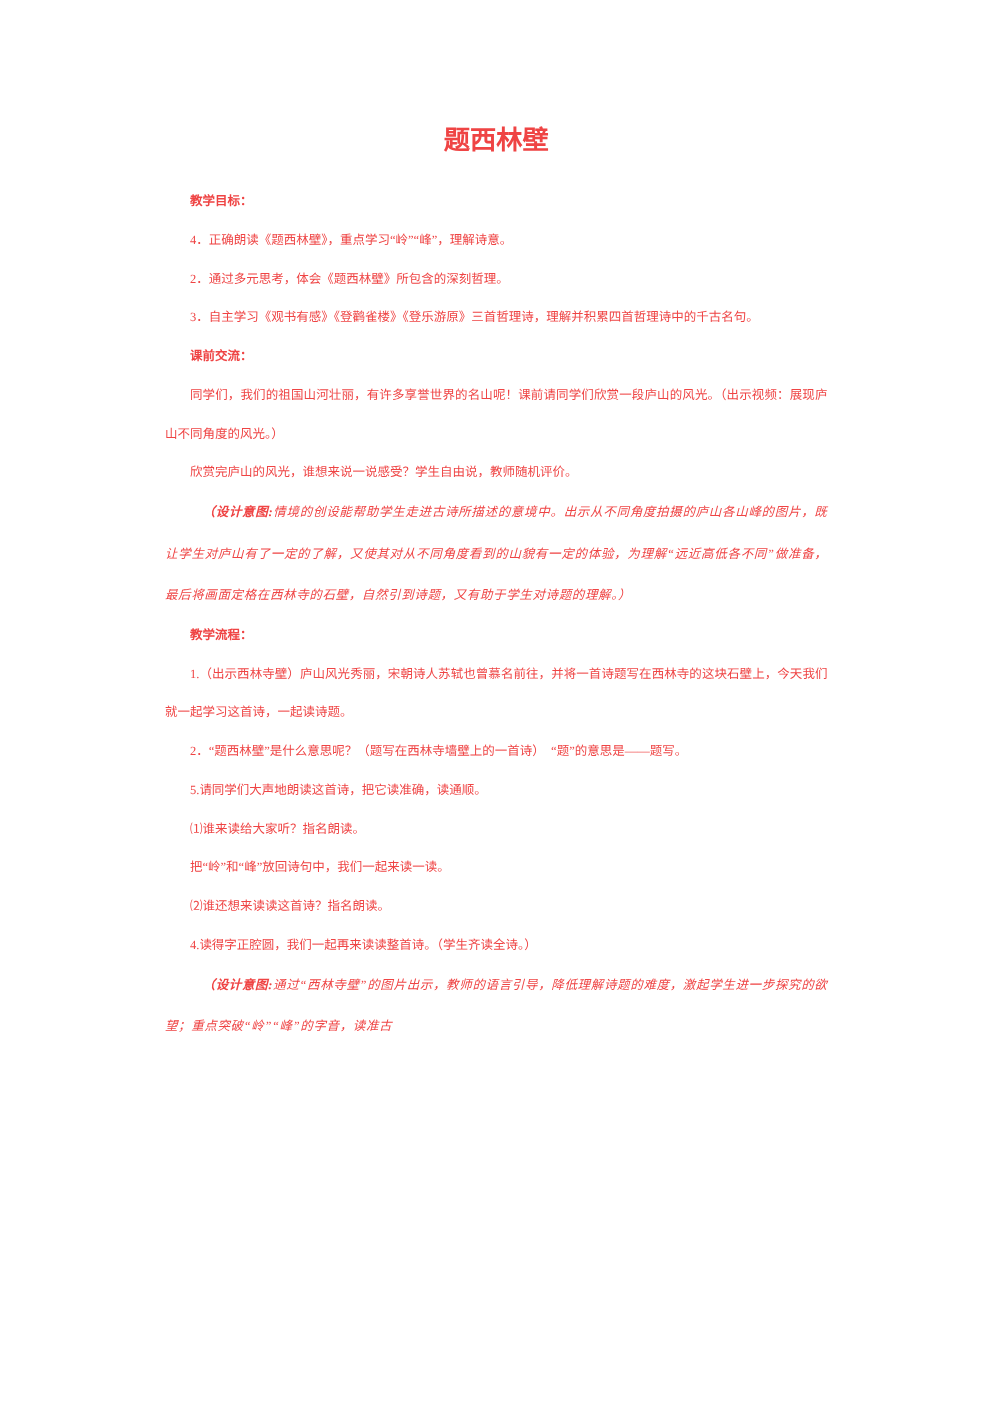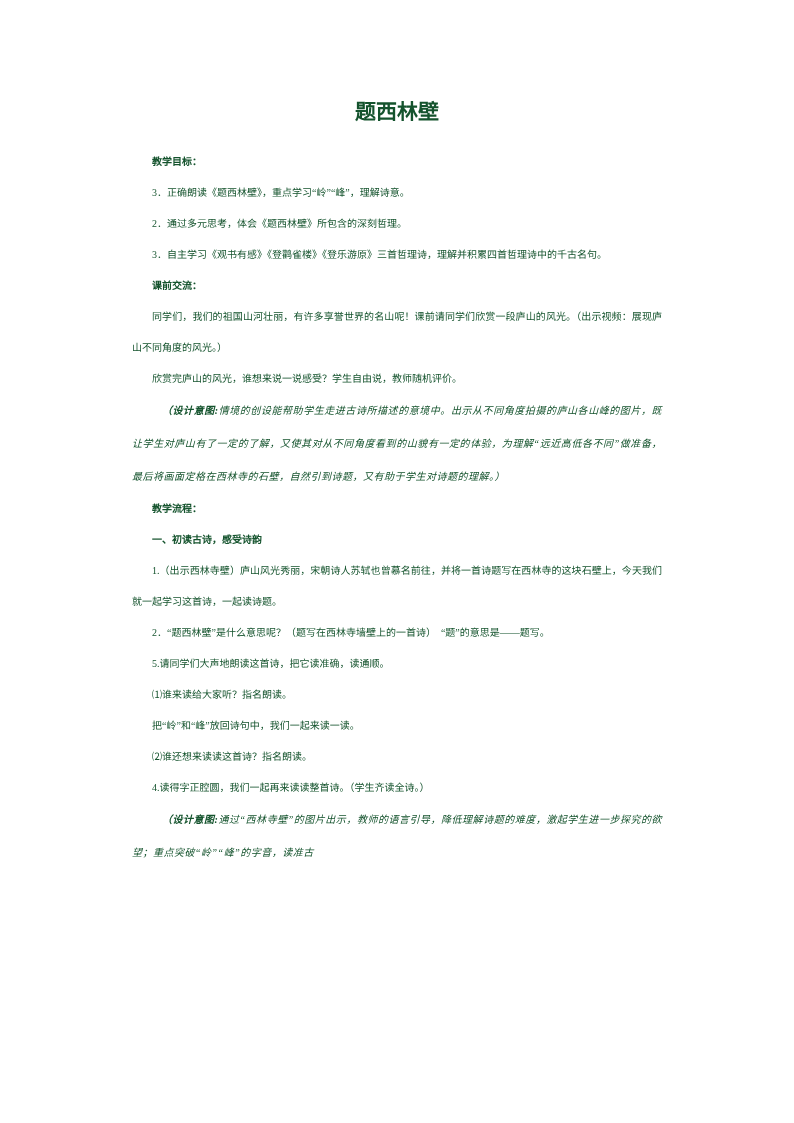--- a/index.html
+++ b/index.html
@@ -11,21 +11,21 @@
   .page {
     position: relative;
     width: 770px;
     height: 1123px;
     margin: 0 auto;
     background: #ffffff;
     box-sizing: border-box;
     padding: 97px 120px 0 120px;
     overflow: hidden;
     font-family: "Liberation Serif", "DejaVu Serif", serif;
-    color: #14532d;
+    color: #ef4444;
   }
   p.para {
     margin: 0;
     font-size: 10px;
     line-height: 31px;
     text-indent: 2em;
     text-align: justify;
     word-break: break-all;
     overflow-wrap: break-word;
   }
@@ -50,29 +50,28 @@
     margin-left: 10px;
   }
 </style>
 </head>
 <body>
 
 <div class="page">
   <div>
       <p class="para title">题西林壁</p>
       <p class="para heading">教学目标：</p>
-      <p class="para body">3．正确朗读《题西林壁》，重点学习“岭”“峰”，理解诗意。</p>
+      <p class="para body">4．正确朗读《题西林壁》，重点学习“岭”“峰”，理解诗意。</p>
       <p class="para body">2．通过多元思考，体会《题西林壁》所包含的深刻哲理。</p>
       <p class="para body">3．自主学习《观书有感》《登鹳雀楼》《登乐游原》三首哲理诗，理解并积累四首哲理诗中的千古名句。</p>
       <p class="para heading">课前交流：</p>
       <p class="para body">同学们，我们的祖国山河壮丽，有许多享誉世界的名山呢！课前请同学们欣赏一段庐山的风光。（出示视频：展现庐山不同角度的风光。）</p>
       <p class="para body">欣赏完庐山的风光，谁想来说一说感受？学生自由说，教师随机评价。</p>
       <p class="para design"><b>（设计意图:</b>情境的创设能帮助学生走进古诗所描述的意境中。出示从不同角度拍摄的庐山各山峰的图片，既让学生对庐山有了一定的了解，又使其对从不同角度看到的山貌有一定的体验，为理解“远近高低各不同”做准备，最后将画面定格在西林寺的石壁，自然引到诗题，又有助于学生对诗题的理解。）</p>
       <p class="para heading">教学流程：</p>
-      <p class="para heading">一、初读古诗，感受诗韵</p>
       <p class="para body">1.（出示西林寺壁）庐山风光秀丽，宋朝诗人苏轼也曾慕名前往，并将一首诗题写在西林寺的这块石壁上，今天我们就一起学习这首诗，一起读诗题。</p>
       <p class="para body">2．“题西林壁”是什么意思呢？（题写在西林寺墙壁上的一首诗）　“题”的意思是——题写。</p>
       <p class="para body">5.请同学们大声地朗读这首诗，把它读准确，读通顺。</p>
       <p class="para body">⑴谁来读给大家听？指名朗读。</p>
       <p class="para body">把“岭”和“峰”放回诗句中，我们一起来读一读。</p>
       <p class="para body">⑵谁还想来读读这首诗？指名朗读。</p>
       <p class="para body">4.读得字正腔圆，我们一起再来读读整首诗。（学生齐读全诗。）</p>
       <p class="para design"><b>（设计意图:</b>通过“西林寺壁”的图片出示，教师的语言引导，降低理解诗题的难度，激起学生进一步探究的欲望；重点突破“岭”“峰”的字音，读准古</p>
     </div>
 </div>

